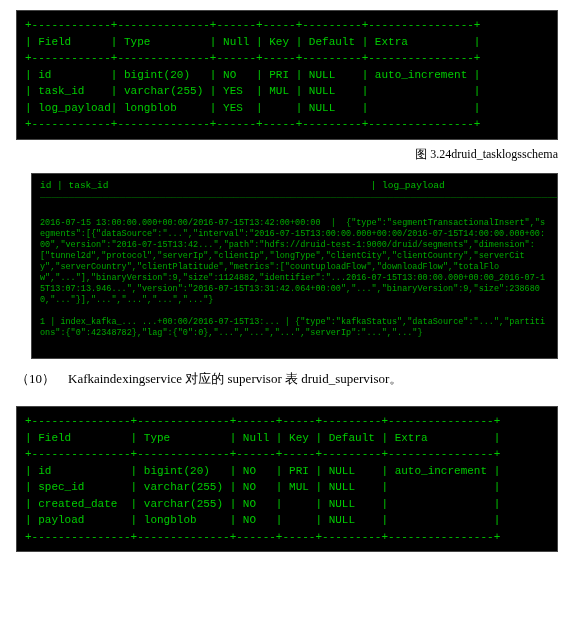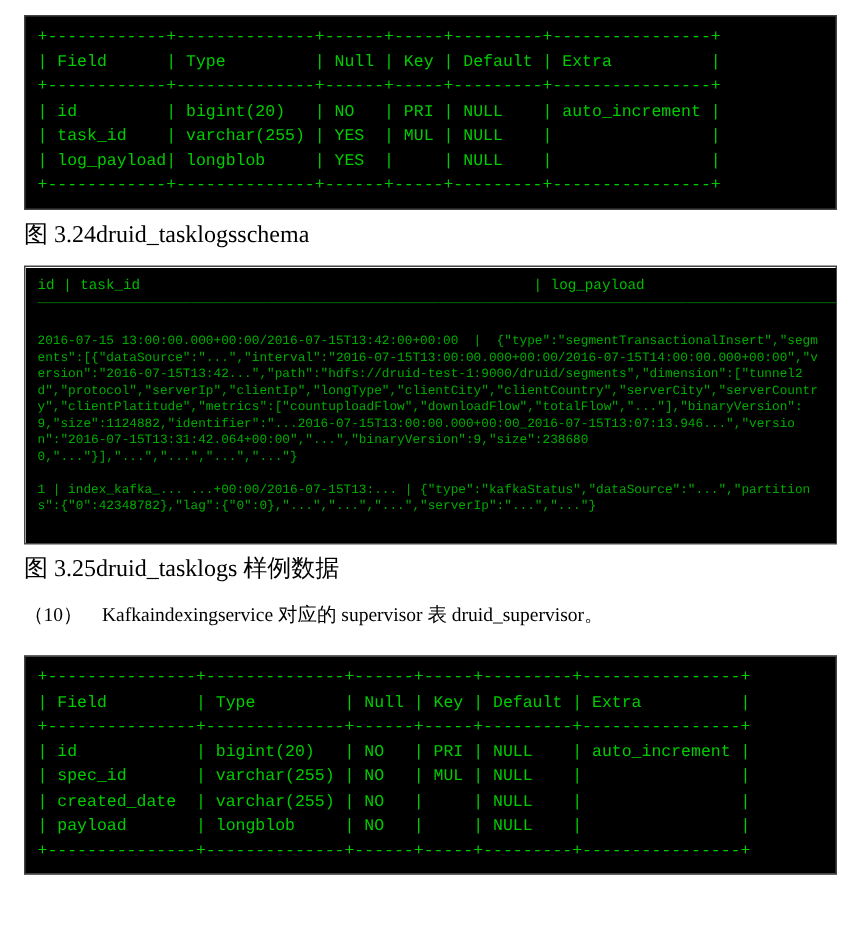--- a/index.html
+++ b/index.html
@@ -31,26 +31,27 @@
 
     .terminal-small {
       min-height: 90px;
     }
 
     .terminal-large {
       min-height: 170px;
       font-size: 9.5px;
       line-height: 1.35;
       color: #00bb00;
+      margin-left: 15px;
     }
 
     
     .caption {
-      text-align: left;
-      font-size: 16px;
+      text-align: right;
+      font-size: 12px;
       color: #000;
       margin-bottom: 10px;
       font-family: "SimSun", serif;
     }
 
     
     .paragraph {
       font-size: 13px;
       margin-bottom: 16px;
       color: #000;
@@ -72,21 +73,20 @@
 </div>
 
 <div class="section">
   <div class="terminal terminal-large">id | task_id                                              | log_payload
 <span style="color:#006600">──────────────────────────────────────────────────────────────────────────────────────────────────────────────────────</span>
 
 <span style="font-size:8.5px; color:#00aa00; white-space:pre-wrap; word-break:break-all; display:block; line-height:1.3;">2016-07-15 13:00:00.000+00:00/2016-07-15T13:42:00+00:00  |  {"type":"segmentTransactionalInsert","segments":[{"dataSource":"...","interval":"2016-07-15T13:00:00.000+00:00/2016-07-15T14:00:00.000+00:00","version":"2016-07-15T13:42...","path":"hdfs://druid-test-1:9000/druid/segments","dimension":["tunnel2d","protocol","serverIp","clientIp","longType","clientCity","clientCountry","serverCity","serverCountry","clientPlatitude","metrics":["countuploadFlow","downloadFlow","totalFlow","..."],"binaryVersion":9,"size":1124882,"identifier":"...2016-07-15T13:00:00.000+00:00_2016-07-15T13:07:13.946...","version":"2016-07-15T13:31:42.064+00:00","...","binaryVersion":9,"size":2386800,"..."}],"...","...","...","..."}
 
 1 | index_kafka_... ...+00:00/2016-07-15T13:... | {"type":"kafkaStatus","dataSource":"...","partitions":{"0":42348782},"lag":{"0":0},"...","...","...","serverIp":"...","..."}
 </span>  </div>
-  <div class="caption">图 3.25druid_tasklogs 样例数据</div>
 </div>
 
 <div class="section">
   <div class="paragraph">
     <span>（10）</span>
     &nbsp;&nbsp;
     <span>Kafkaindexingservice 对应的 supervisor 表 druid_supervisor。</span>
   </div>
   <div class="terminal terminal-small">+---------------+--------------+------+-----+---------+----------------+
 | Field         | Type         | Null | Key | Default | Extra          |

